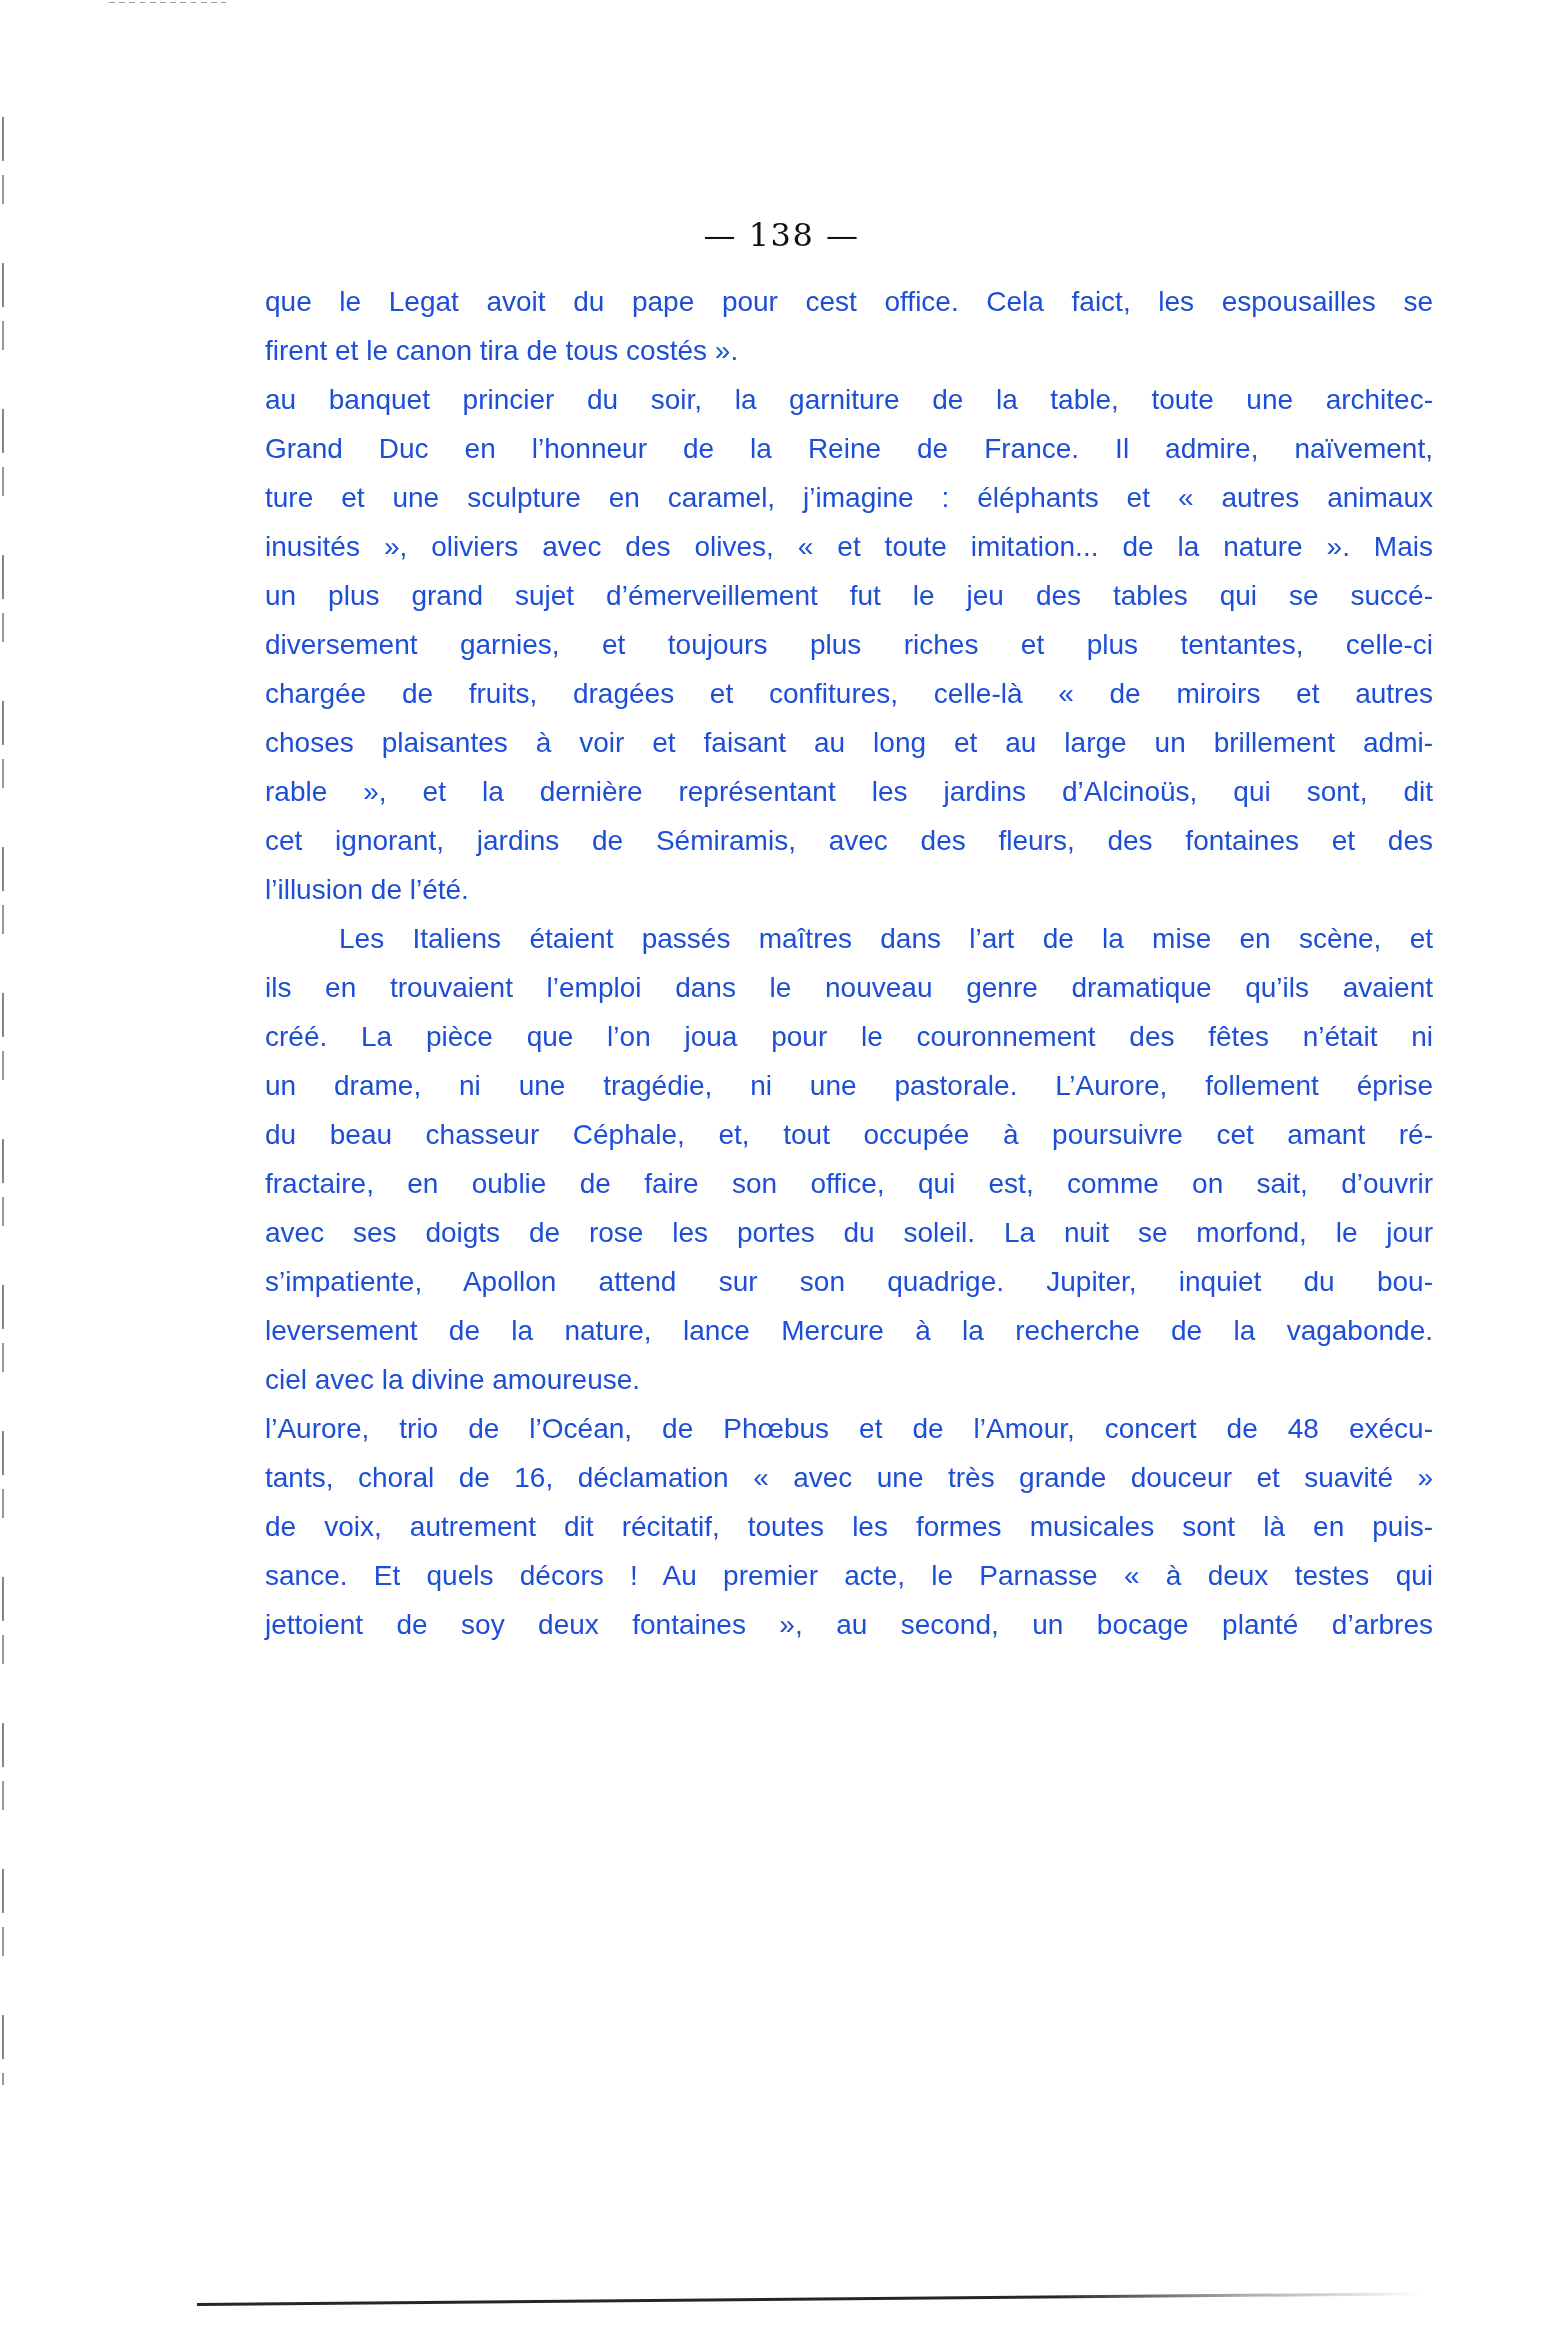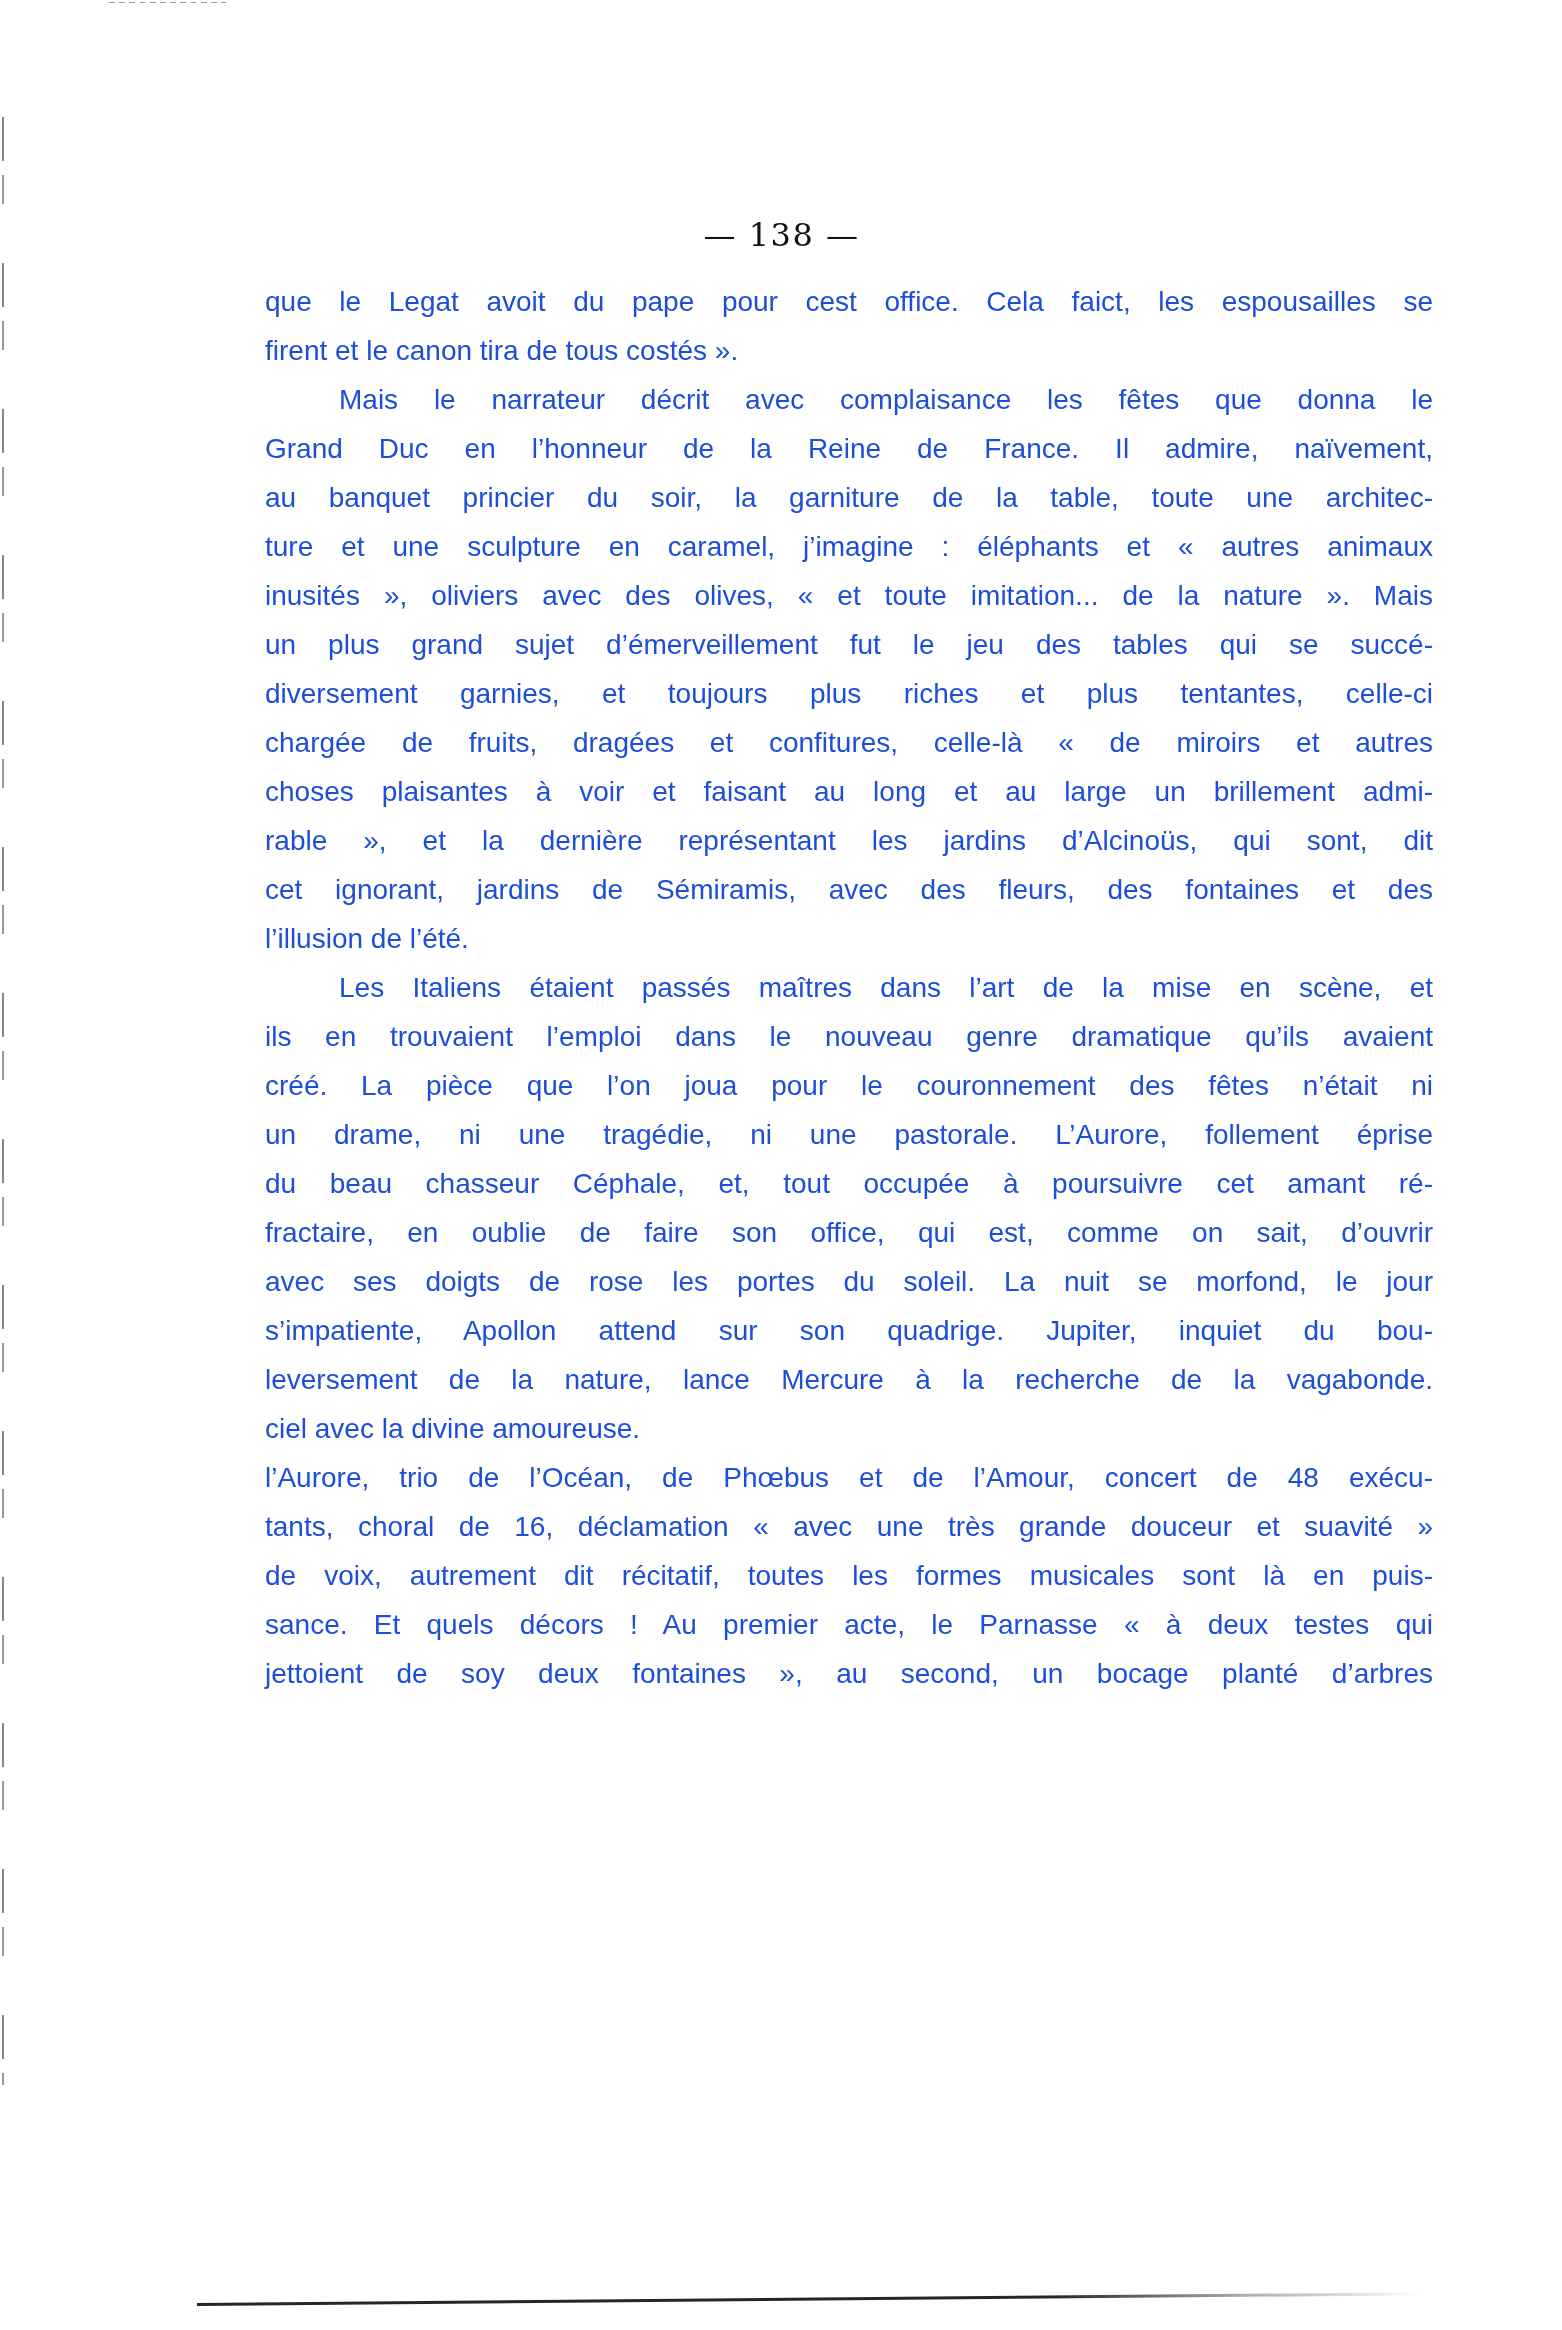--- a/index.html
+++ b/index.html
@@ -26,23 +26,22 @@
 <div class="page">
   <div class="scan-edge-top"></div>
   <div class="scan-edge-left"></div>
   <div class="page-number">— 138 —</div>
   <div class="text-block" id="text-block">
       <div>
         <span class="line">que le Legat avoit du pape pour cest office. Cela faict, les espousailles se</span>
         <span class="line last">firent et le canon tira de tous costés ».</span>
       </div>
       <div>
-        <span class="line indent">Mais le narrateur décrit avec complaisance les fêtes que donna le</span>
+        <span class="line">au banquet princier du soir, la garniture de la table, toute une architec-</span>
         <span class="line">Grand Duc en l’honneur de la Reine de France. Il admire, naïvement,</span>
-        <span class="line">au banquet princier du soir, la garniture de la table, toute une architec-</span>
         <span class="line">ture et une sculpture en caramel, j’imagine : éléphants et « autres animaux</span>
         <span class="line">inusités », oliviers avec des olives, « et toute imitation... de la nature ». Mais</span>
         <span class="line">un plus grand sujet d’émerveillement fut le jeu des tables qui se succé-</span>
         <span class="line">diversement garnies, et toujours plus riches et plus tentantes, celle-ci</span>
         <span class="line">chargée de fruits, dragées et confitures, celle-là « de miroirs et autres</span>
         <span class="line">choses plaisantes à voir et faisant au long et au large un brillement admi-</span>
         <span class="line">rable », et la dernière représentant les jardins d’Alcinoüs, qui sont, dit</span>
         <span class="line">cet ignorant, jardins de Sémiramis, avec des fleurs, des fontaines et des</span>
         <span class="line last">l’illusion de l’été.</span>
       </div>

